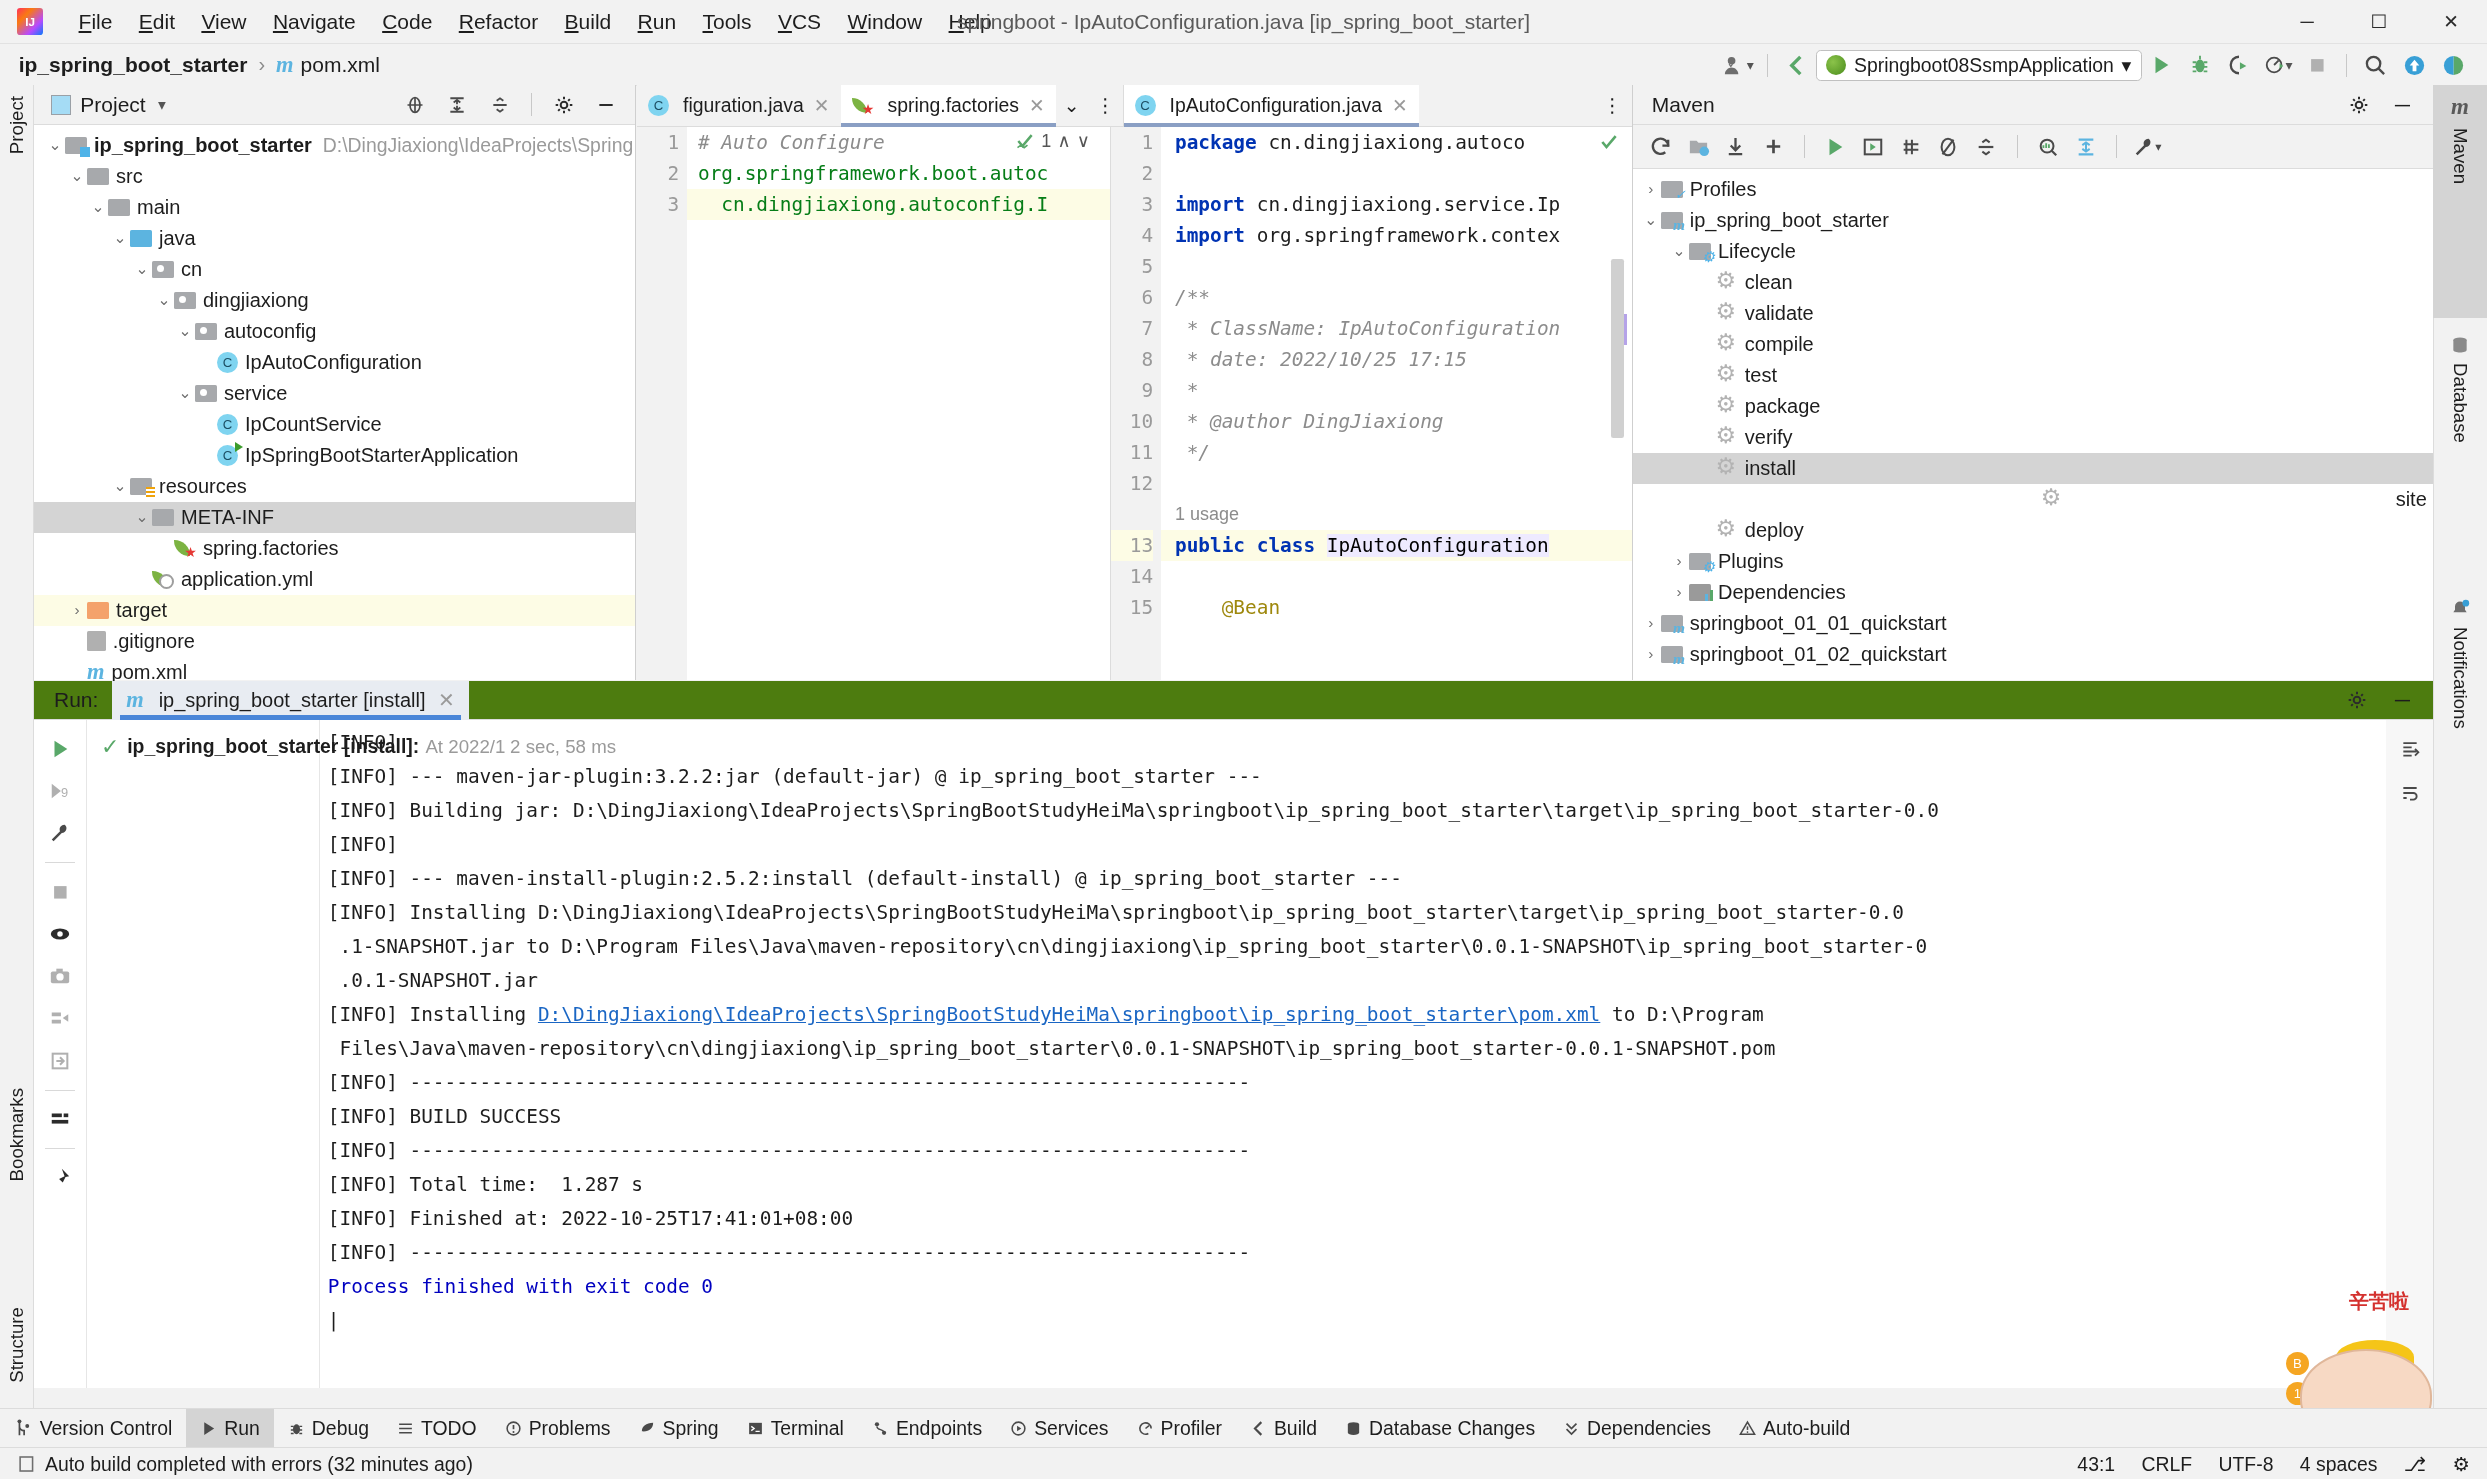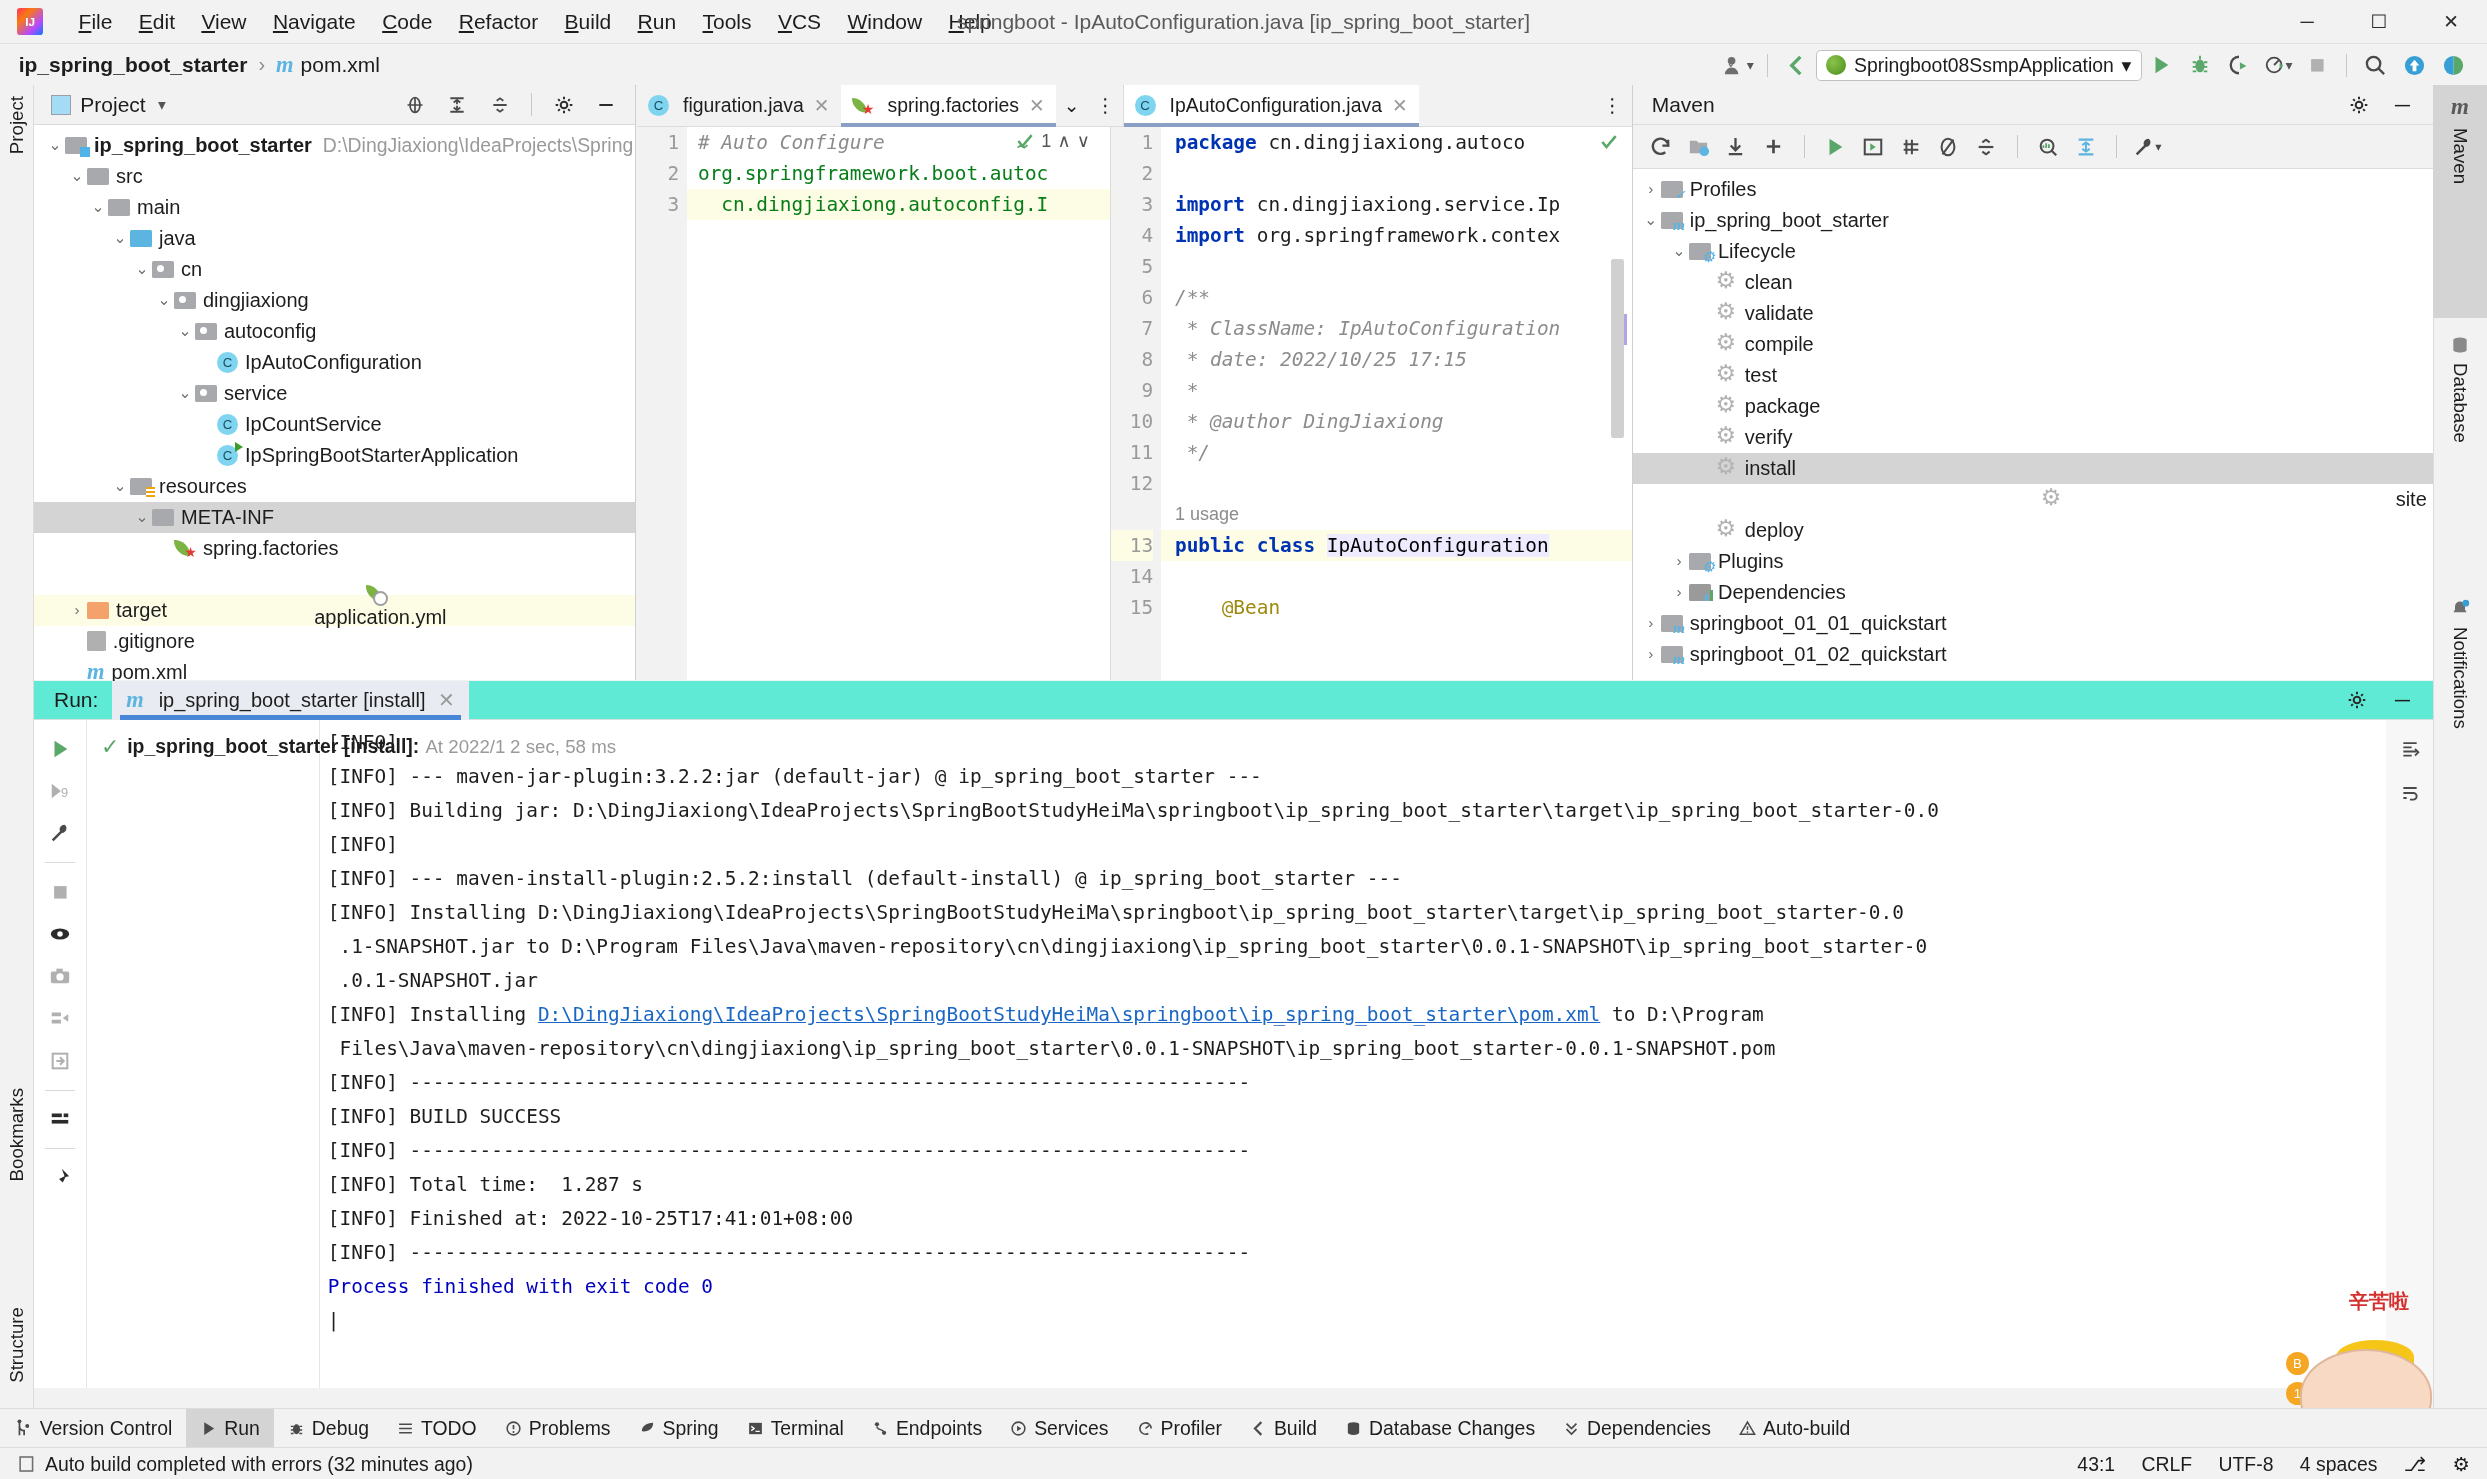--- a/index.html
+++ b/index.html
@@ -141,21 +141,21 @@
     position:absolute; top:-5.4px; left:-1.6px; }
   .right-strip { position: absolute; top: 85px; right: 0; width: 54px;
     height: 1329px; background: #f2f2f2; border-left: 0.8px solid #dcdcdc; }
   .rs-tab { position: absolute; right: 0; width: 54px; display: flex;
     flex-direction: column; align-items: center; padding-top: 9.3px; }
   .rs-tab.active { background: #d4d4d4; }
 
   
   .run-win { position: absolute; top: 681px; left: 34px; width: 2399px;
     height: 707px; background: #fff; }
-  .run-head { height: 39px; background: #5eead4; display: flex;
+  .run-head { height: 39px; background: #4d7c0f; display: flex;
     align-items: center; border-bottom: 0.8px solid #dcdcdc; position: relative; }
   .run-tab { height: 39px; display: flex; align-items: center; gap: 7.8px;
     padding: 0 14px; background: #e8ecf2; position: relative; font-size: 20px; }
   .run-tab::after { content:""; position:absolute; left:7.8px; right:7.8px;
     bottom: 0; height: 4.7px; background: #4a86d8; }
   .run-body { display: flex; height: 668px; }
   .run-side { width: 53px; background: #fff; padding-top: 11px;
     display: flex; flex-direction: column; align-items: center; gap: 6.2px;
     border-right: 0.8px solid #e6e6e6; }
   .rs-ico { width: 36px; height: 36px; display: flex; align-items: center;
@@ -424,21 +424,21 @@
       <div class="trow sel" style="padding-left: 98px;">
         <span class="chev">⌄</span>
         <span class="folder"></span>
         <span class="tname">META-INF</span>
       </div>
       <div class="trow" style="padding-left: 120px;">
         <span class="chev"></span>
         <span class="leaf-ico star"></span>
         <span class="tname">spring.factories</span>
       </div>
-      <div class="trow" style="padding-left: 98px; flex-direction: column;">
+      <div class="trow" style="padding-left: 98px;">
         <span class="chev"></span>
         <span class="leaf-ico boot"></span>
         <span class="tname">application.yml</span>
       </div>
       <div class="trow hl" style="padding-left: 33px;">
         <span class="chev">›</span>
         <span class="folder orange"></span>
         <span class="tname">target</span>
       </div>
       <div class="trow" style="padding-left: 33px;">

